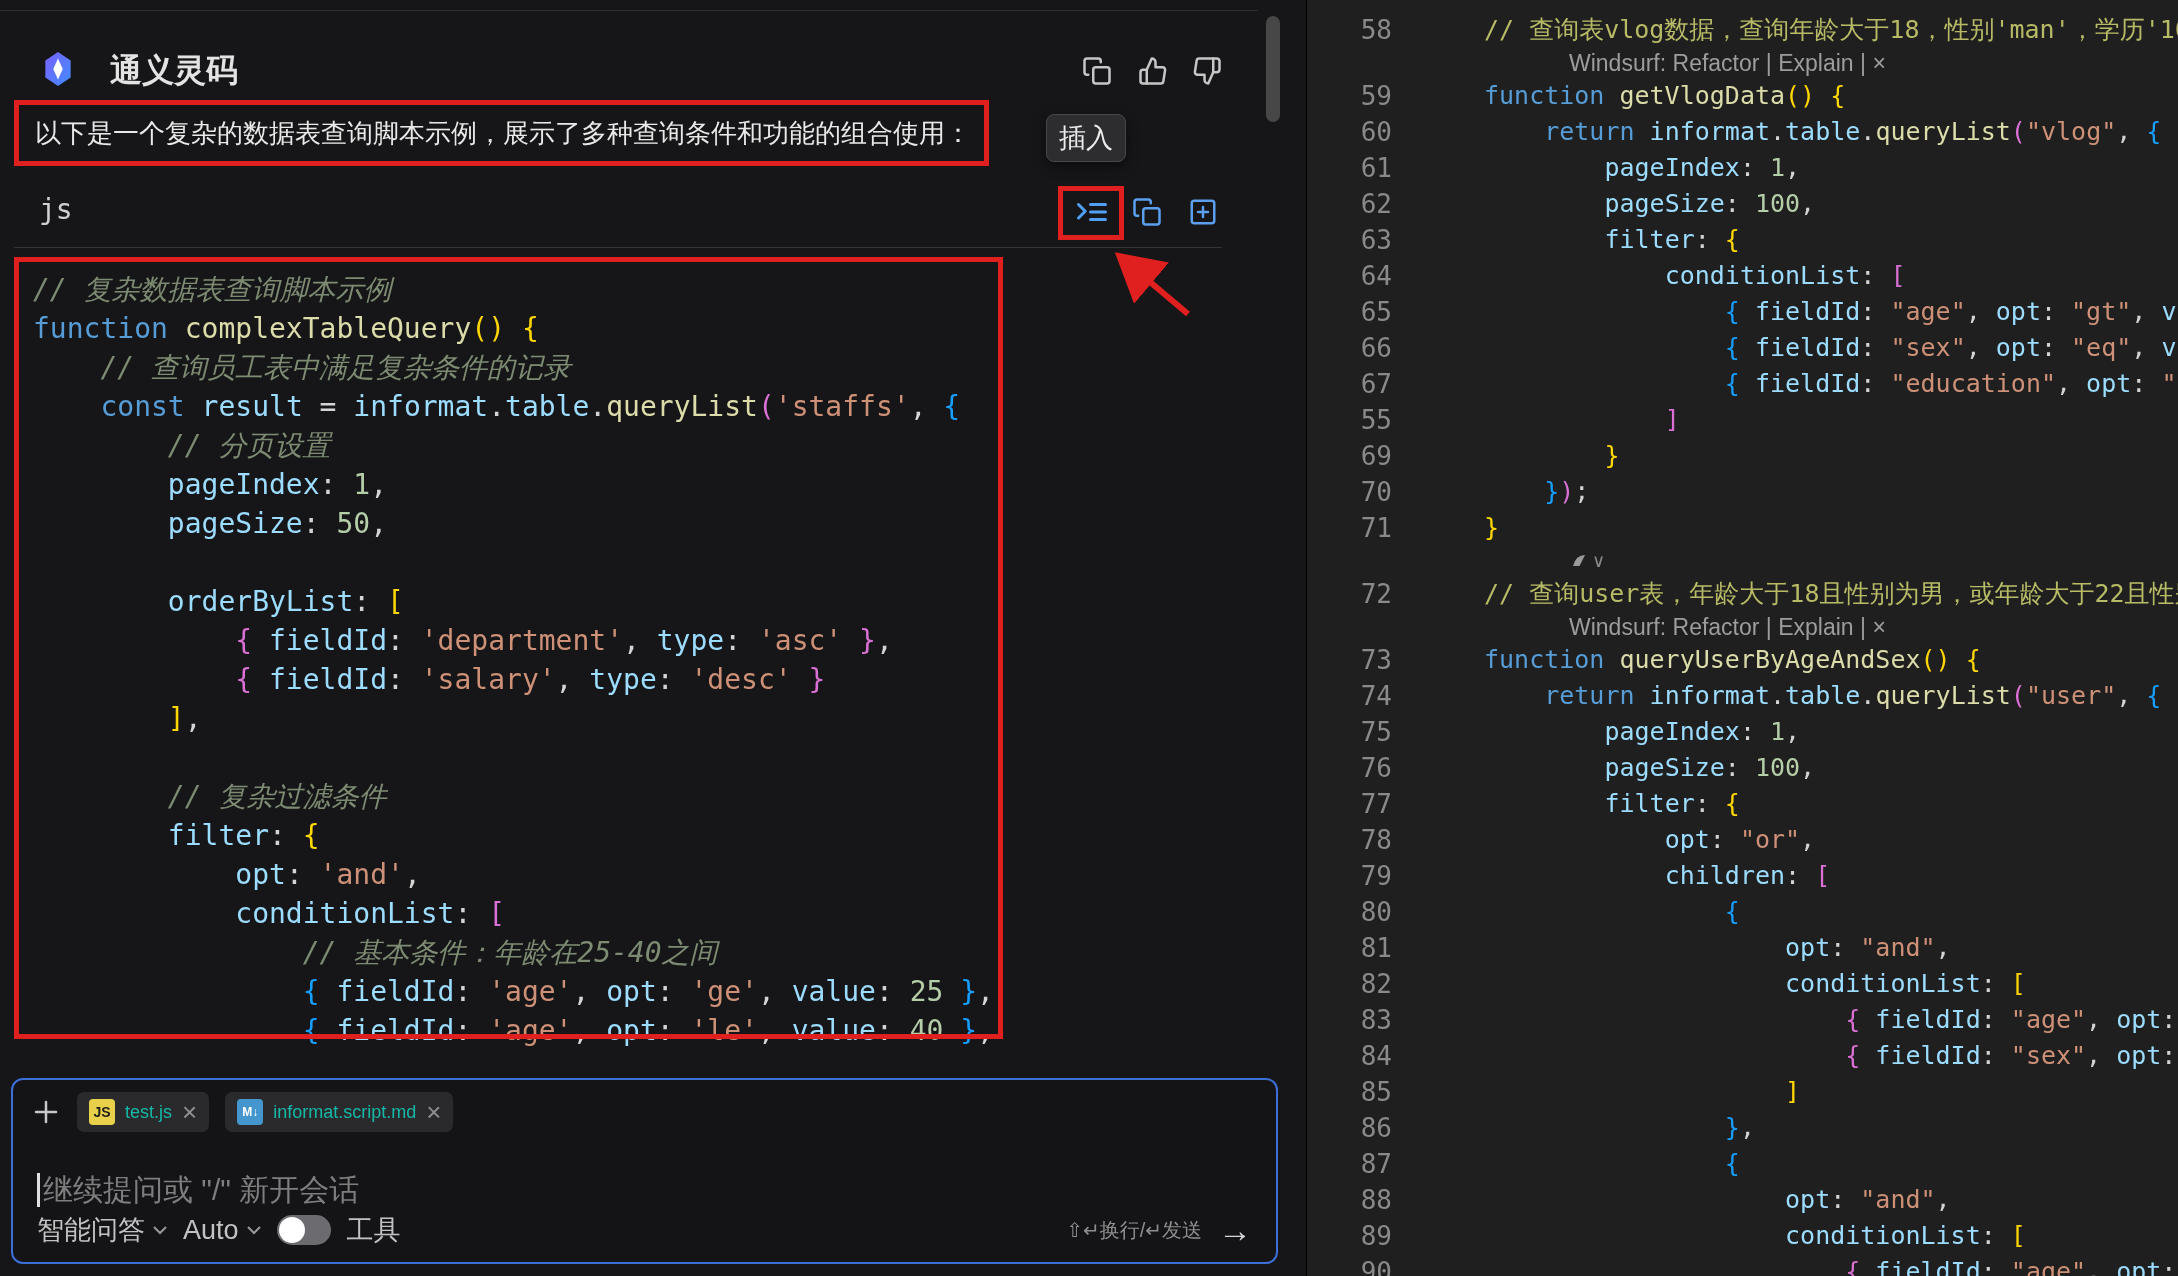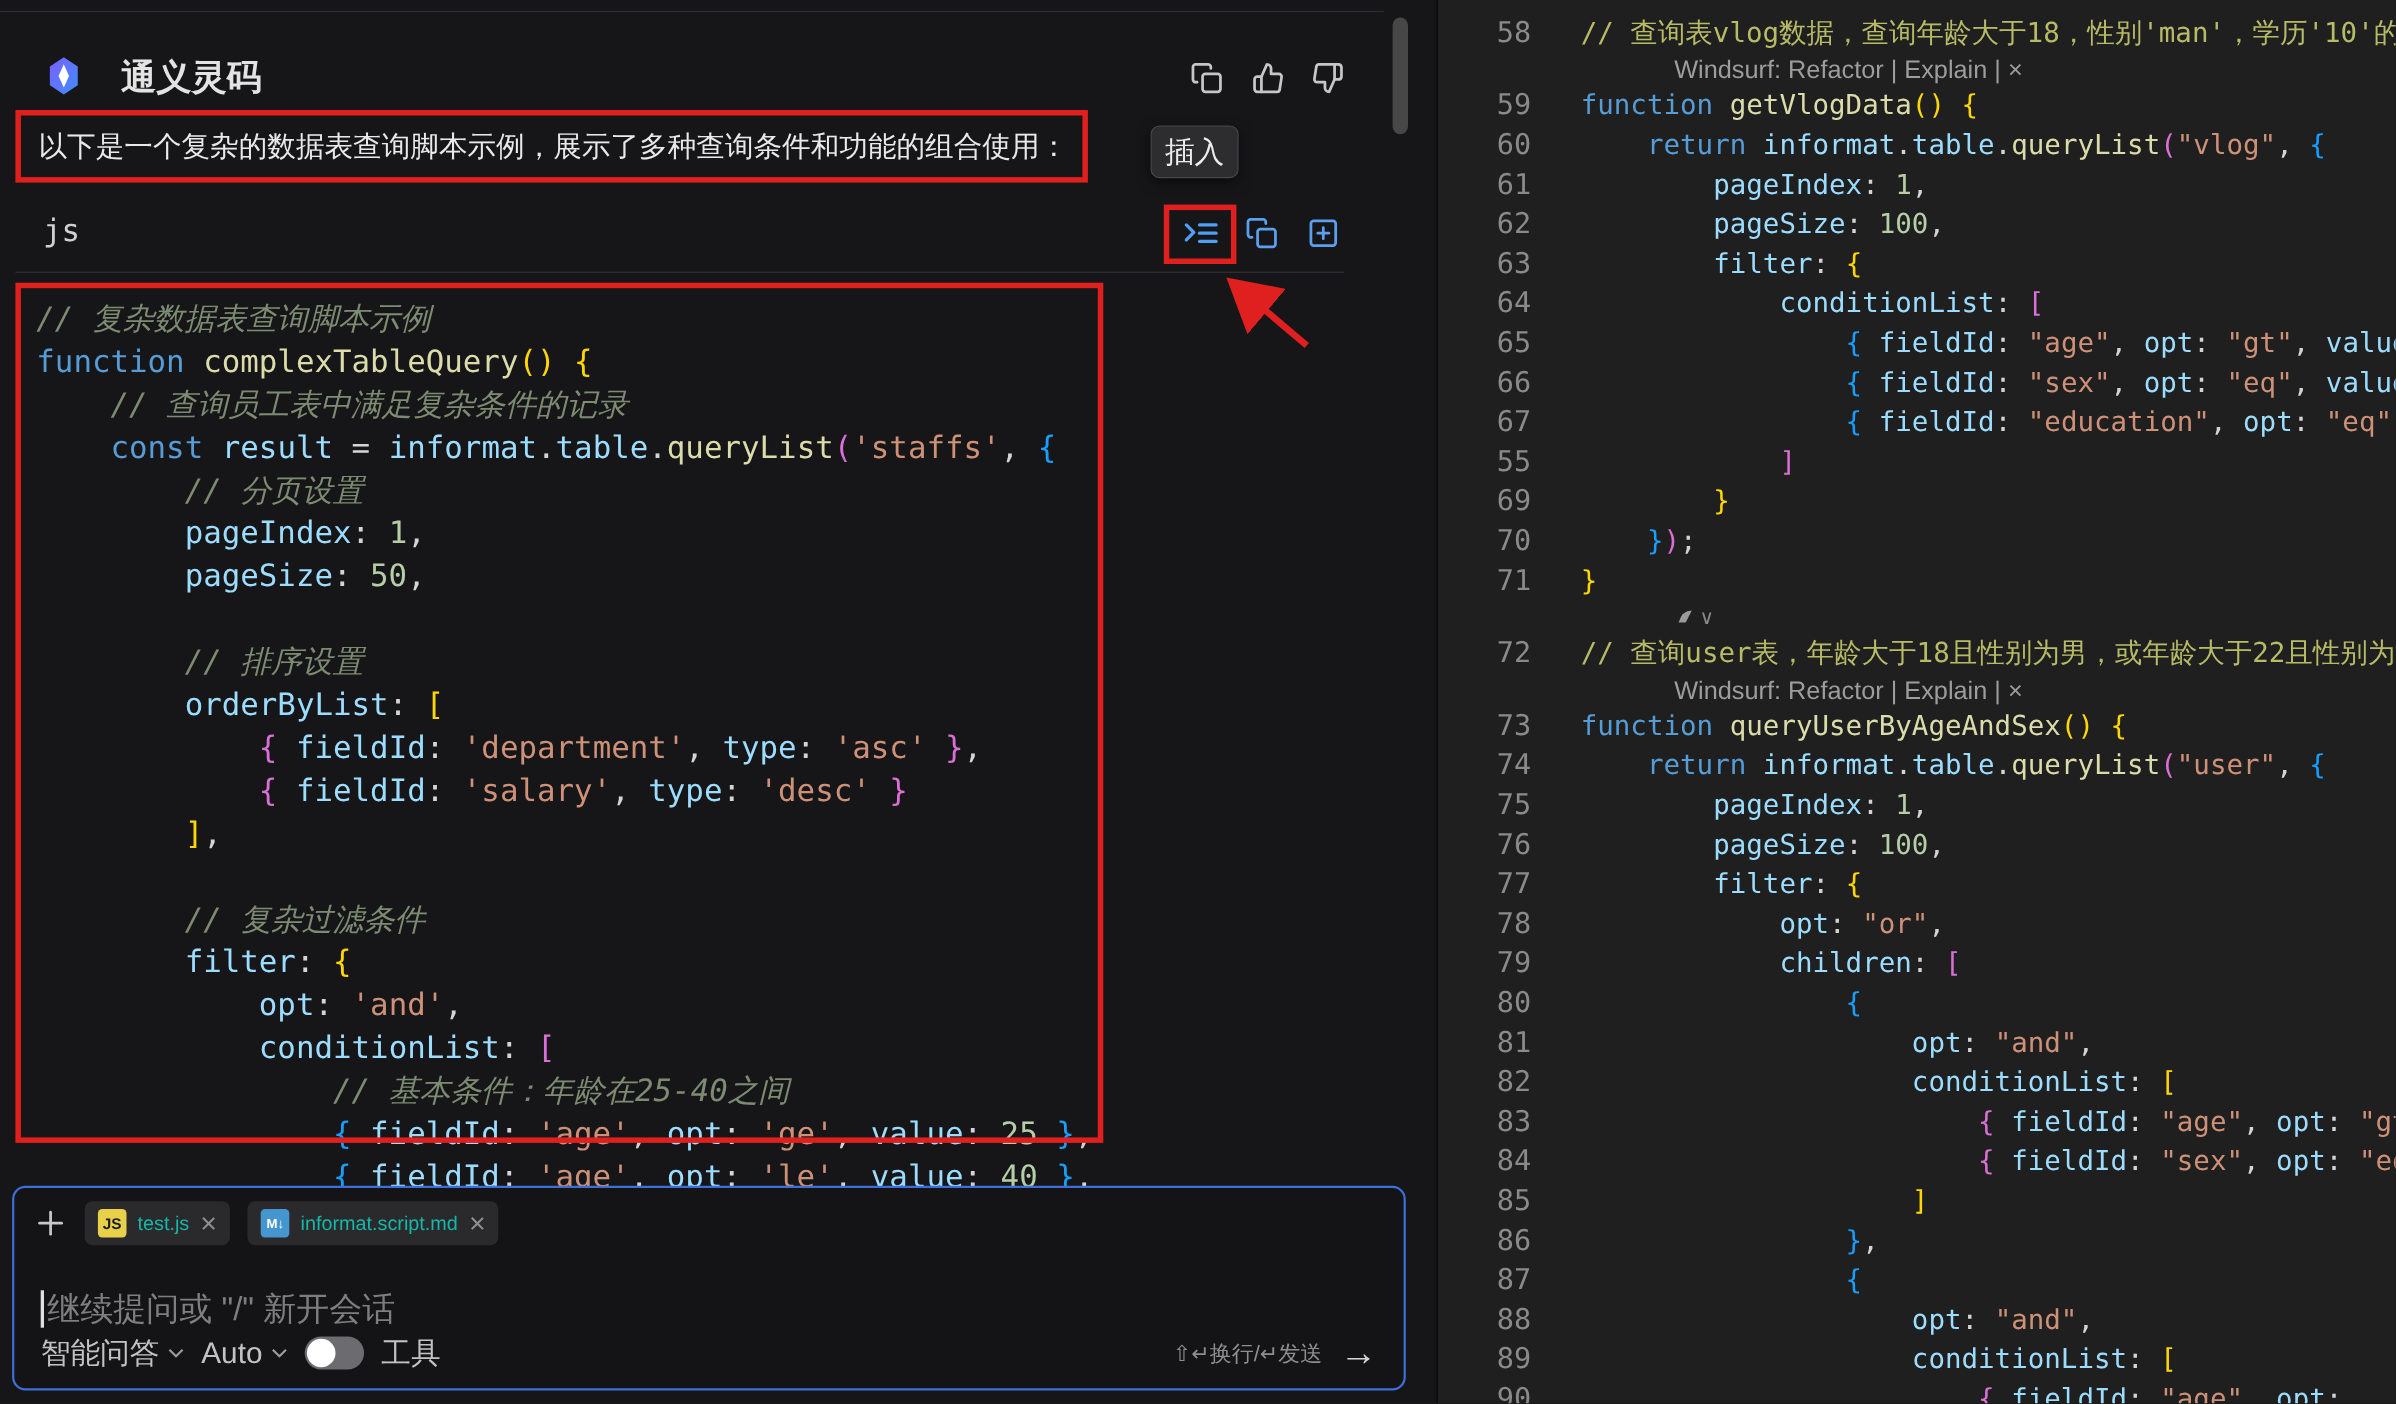--- a/index.html
+++ b/index.html
@@ -72,21 +72,21 @@
   .ci-row3 { position:absolute; left:24px; right:24px; bottom:12px; height:40px; display:flex; align-items:center; gap:16px; }
   .ci-mode, .ci-model, .ci-tools { font-size:27px; color:#c2c2c2; display:flex; align-items:center; gap:8px; cursor:pointer; }
   .toggle { width:54px; height:30px; border-radius:15px; background:#6b6b70; position:relative; cursor:pointer; }
   .toggle .knob { position:absolute; left:2px; top:2px; width:26px; height:26px; border-radius:50%; background:#fff; }
   .ci-spacer { flex:1; }
   .ci-hint { font-size:20px; color:#8e8e8e; }
   .ci-send { font-size:34px; color:#d6d6d6; cursor:pointer; line-height:36px; }
 
   
   .right-panel { position:absolute; left:1306px; top:0; width:872px; height:1276px; background:#1f1f1f; overflow:hidden; border-left:1px solid #000; padding-top:12px; }
-  .ed-row { display:flex; }
+  .ed-row { display:flex;gap:47px; }
   .ed-row.code { height:36px; }
   .ed-row.lens, .ed-row.icon { height:30px; }
   .gut { flex:none; width:85px; text-align:right; font-family:"DejaVu Sans Mono","Liberation Mono",monospace; font-size:26px; color:#8a8a8a; line-height:36px; }
   .ed-row.lens .gut, .ed-row.icon .gut { line-height:30px; }
   .code-text { margin-left:45px; font-family:"DejaVu Sans Mono","Liberation Mono",monospace; font-size:25px; line-height:36px; white-space:pre; }
   .lens-text { margin-left:130px; font-size:23px; color:#9d9d9d; line-height:30px; white-space:pre; cursor:pointer; }
   .icon-text { margin-left:130px; display:flex; align-items:center; gap:3px; color:#8a8a8a; font-size:18px; }
 </style>
 </head>
 <body>
@@ -163,21 +163,20 @@
 
   <div class="code-body">
       <div class="code-line"><span class="tk-cm">// 复杂数据表查询脚本示例</span></div>
       <div class="code-line"><span class="tk-kw">function </span><span class="tk-fn">complexTableQuery</span><span class="tk-b1">()</span><span class="tk-pn"> </span><span class="tk-b1">{</span></div>
       <div class="code-line"><span class="tk-cm">    // 查询员工表中满足复杂条件的记录</span></div>
       <div class="code-line"><span class="tk-pn">    </span><span class="tk-kw">const </span><span class="tk-var">result </span><span class="tk-op">= </span><span class="tk-var">informat</span><span class="tk-pn">.</span><span class="tk-var">table</span><span class="tk-pn">.</span><span class="tk-fn">queryList</span><span class="tk-b2">(</span><span class="tk-str">'staffs'</span><span class="tk-pn">, </span><span class="tk-b3">{</span></div>
       <div class="code-line"><span class="tk-cm">        // 分页设置</span></div>
       <div class="code-line"><span class="tk-pn">        </span><span class="tk-prop">pageIndex</span><span class="tk-pn">: </span><span class="tk-num">1</span><span class="tk-pn">,</span></div>
       <div class="code-line"><span class="tk-pn">        </span><span class="tk-prop">pageSize</span><span class="tk-pn">: </span><span class="tk-num">50</span><span class="tk-pn">,</span></div>
       <div class="code-line"></div>
-      <div class="code-line"><span class="tk-cm">        // 排序设置</span></div>
       <div class="code-line"><span class="tk-pn">        </span><span class="tk-prop">orderByList</span><span class="tk-pn">: </span><span class="tk-b1">[</span></div>
       <div class="code-line"><span class="tk-pn">            </span><span class="tk-b2">{</span><span class="tk-pn"> </span><span class="tk-prop">fieldId</span><span class="tk-pn">: </span><span class="tk-str">'department'</span><span class="tk-pn">, </span><span class="tk-prop">type</span><span class="tk-pn">: </span><span class="tk-str">'asc'</span><span class="tk-pn"> </span><span class="tk-b2">}</span><span class="tk-pn">,</span></div>
       <div class="code-line"><span class="tk-pn">            </span><span class="tk-b2">{</span><span class="tk-pn"> </span><span class="tk-prop">fieldId</span><span class="tk-pn">: </span><span class="tk-str">'salary'</span><span class="tk-pn">, </span><span class="tk-prop">type</span><span class="tk-pn">: </span><span class="tk-str">'desc'</span><span class="tk-pn"> </span><span class="tk-b2">}</span></div>
       <div class="code-line"><span class="tk-pn">        </span><span class="tk-b1">]</span><span class="tk-pn">,</span></div>
       <div class="code-line"></div>
       <div class="code-line"><span class="tk-cm">        // 复杂过滤条件</span></div>
       <div class="code-line"><span class="tk-pn">        </span><span class="tk-prop">filter</span><span class="tk-pn">: </span><span class="tk-b1">{</span></div>
       <div class="code-line"><span class="tk-pn">            </span><span class="tk-prop">opt</span><span class="tk-pn">: </span><span class="tk-str">'and'</span><span class="tk-pn">,</span></div>
       <div class="code-line"><span class="tk-pn">            </span><span class="tk-prop">conditionList</span><span class="tk-pn">: </span><span class="tk-b2">[</span></div>
       <div class="code-line"><span class="tk-cm">                // 基本条件：年龄在25-40之间</span></div>

